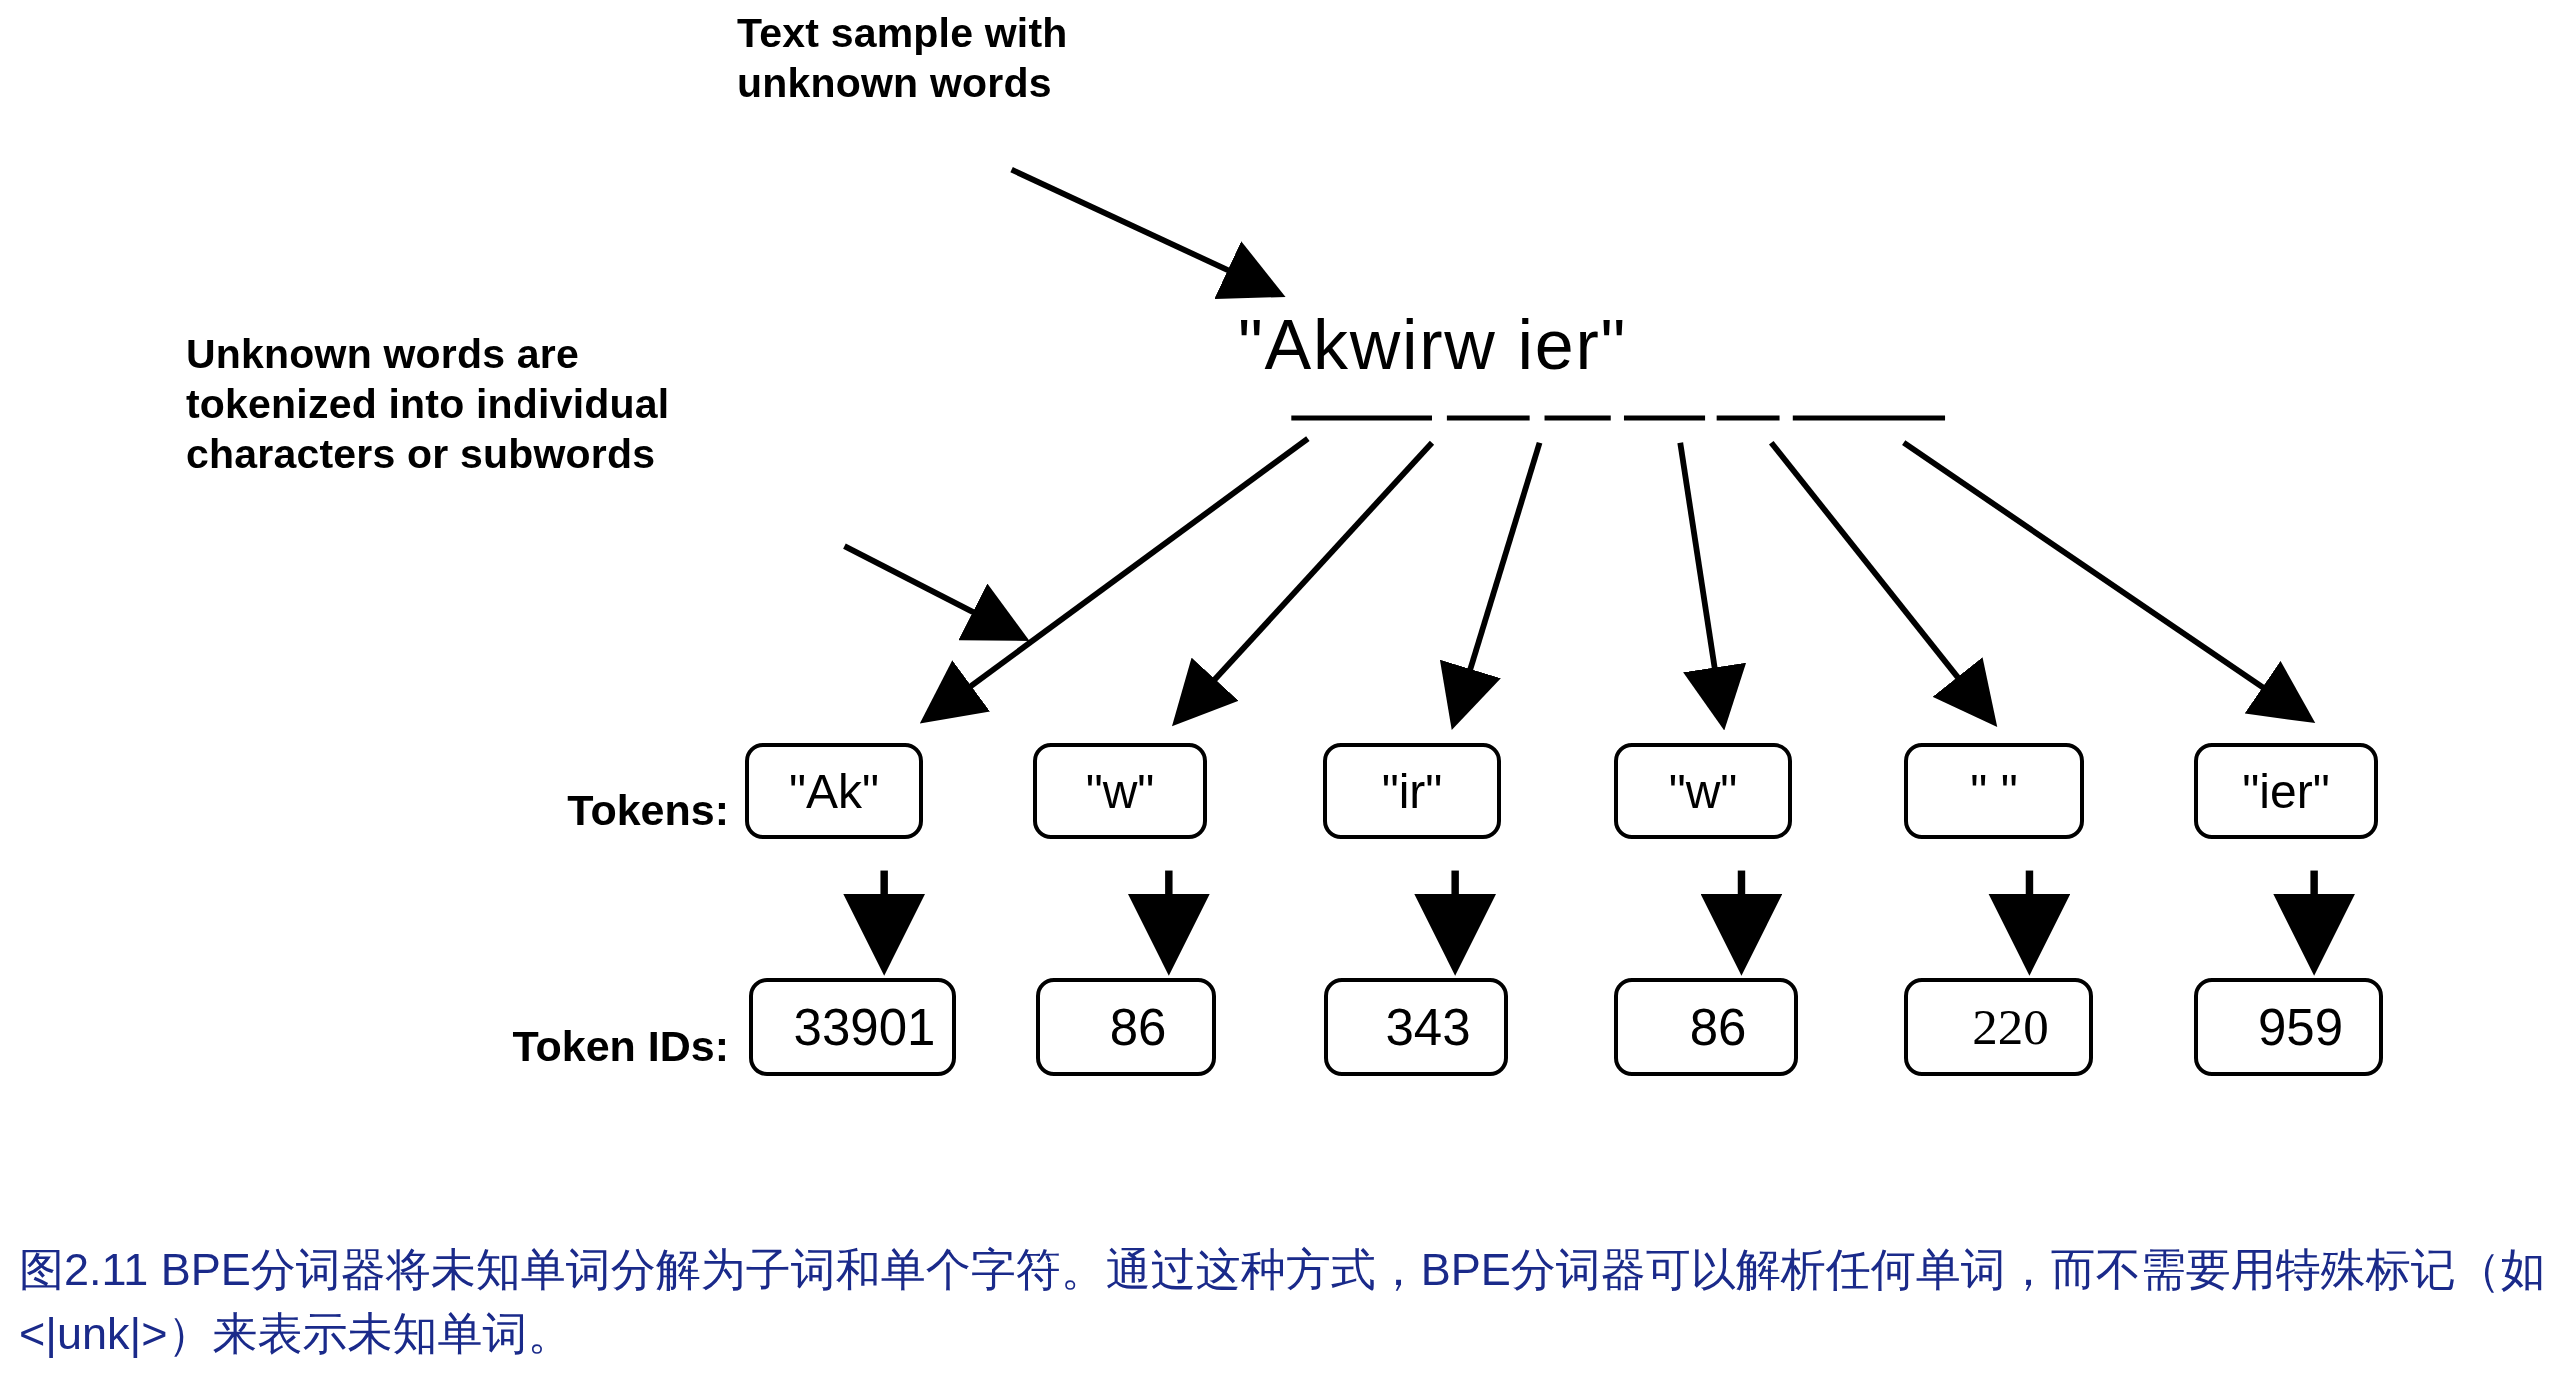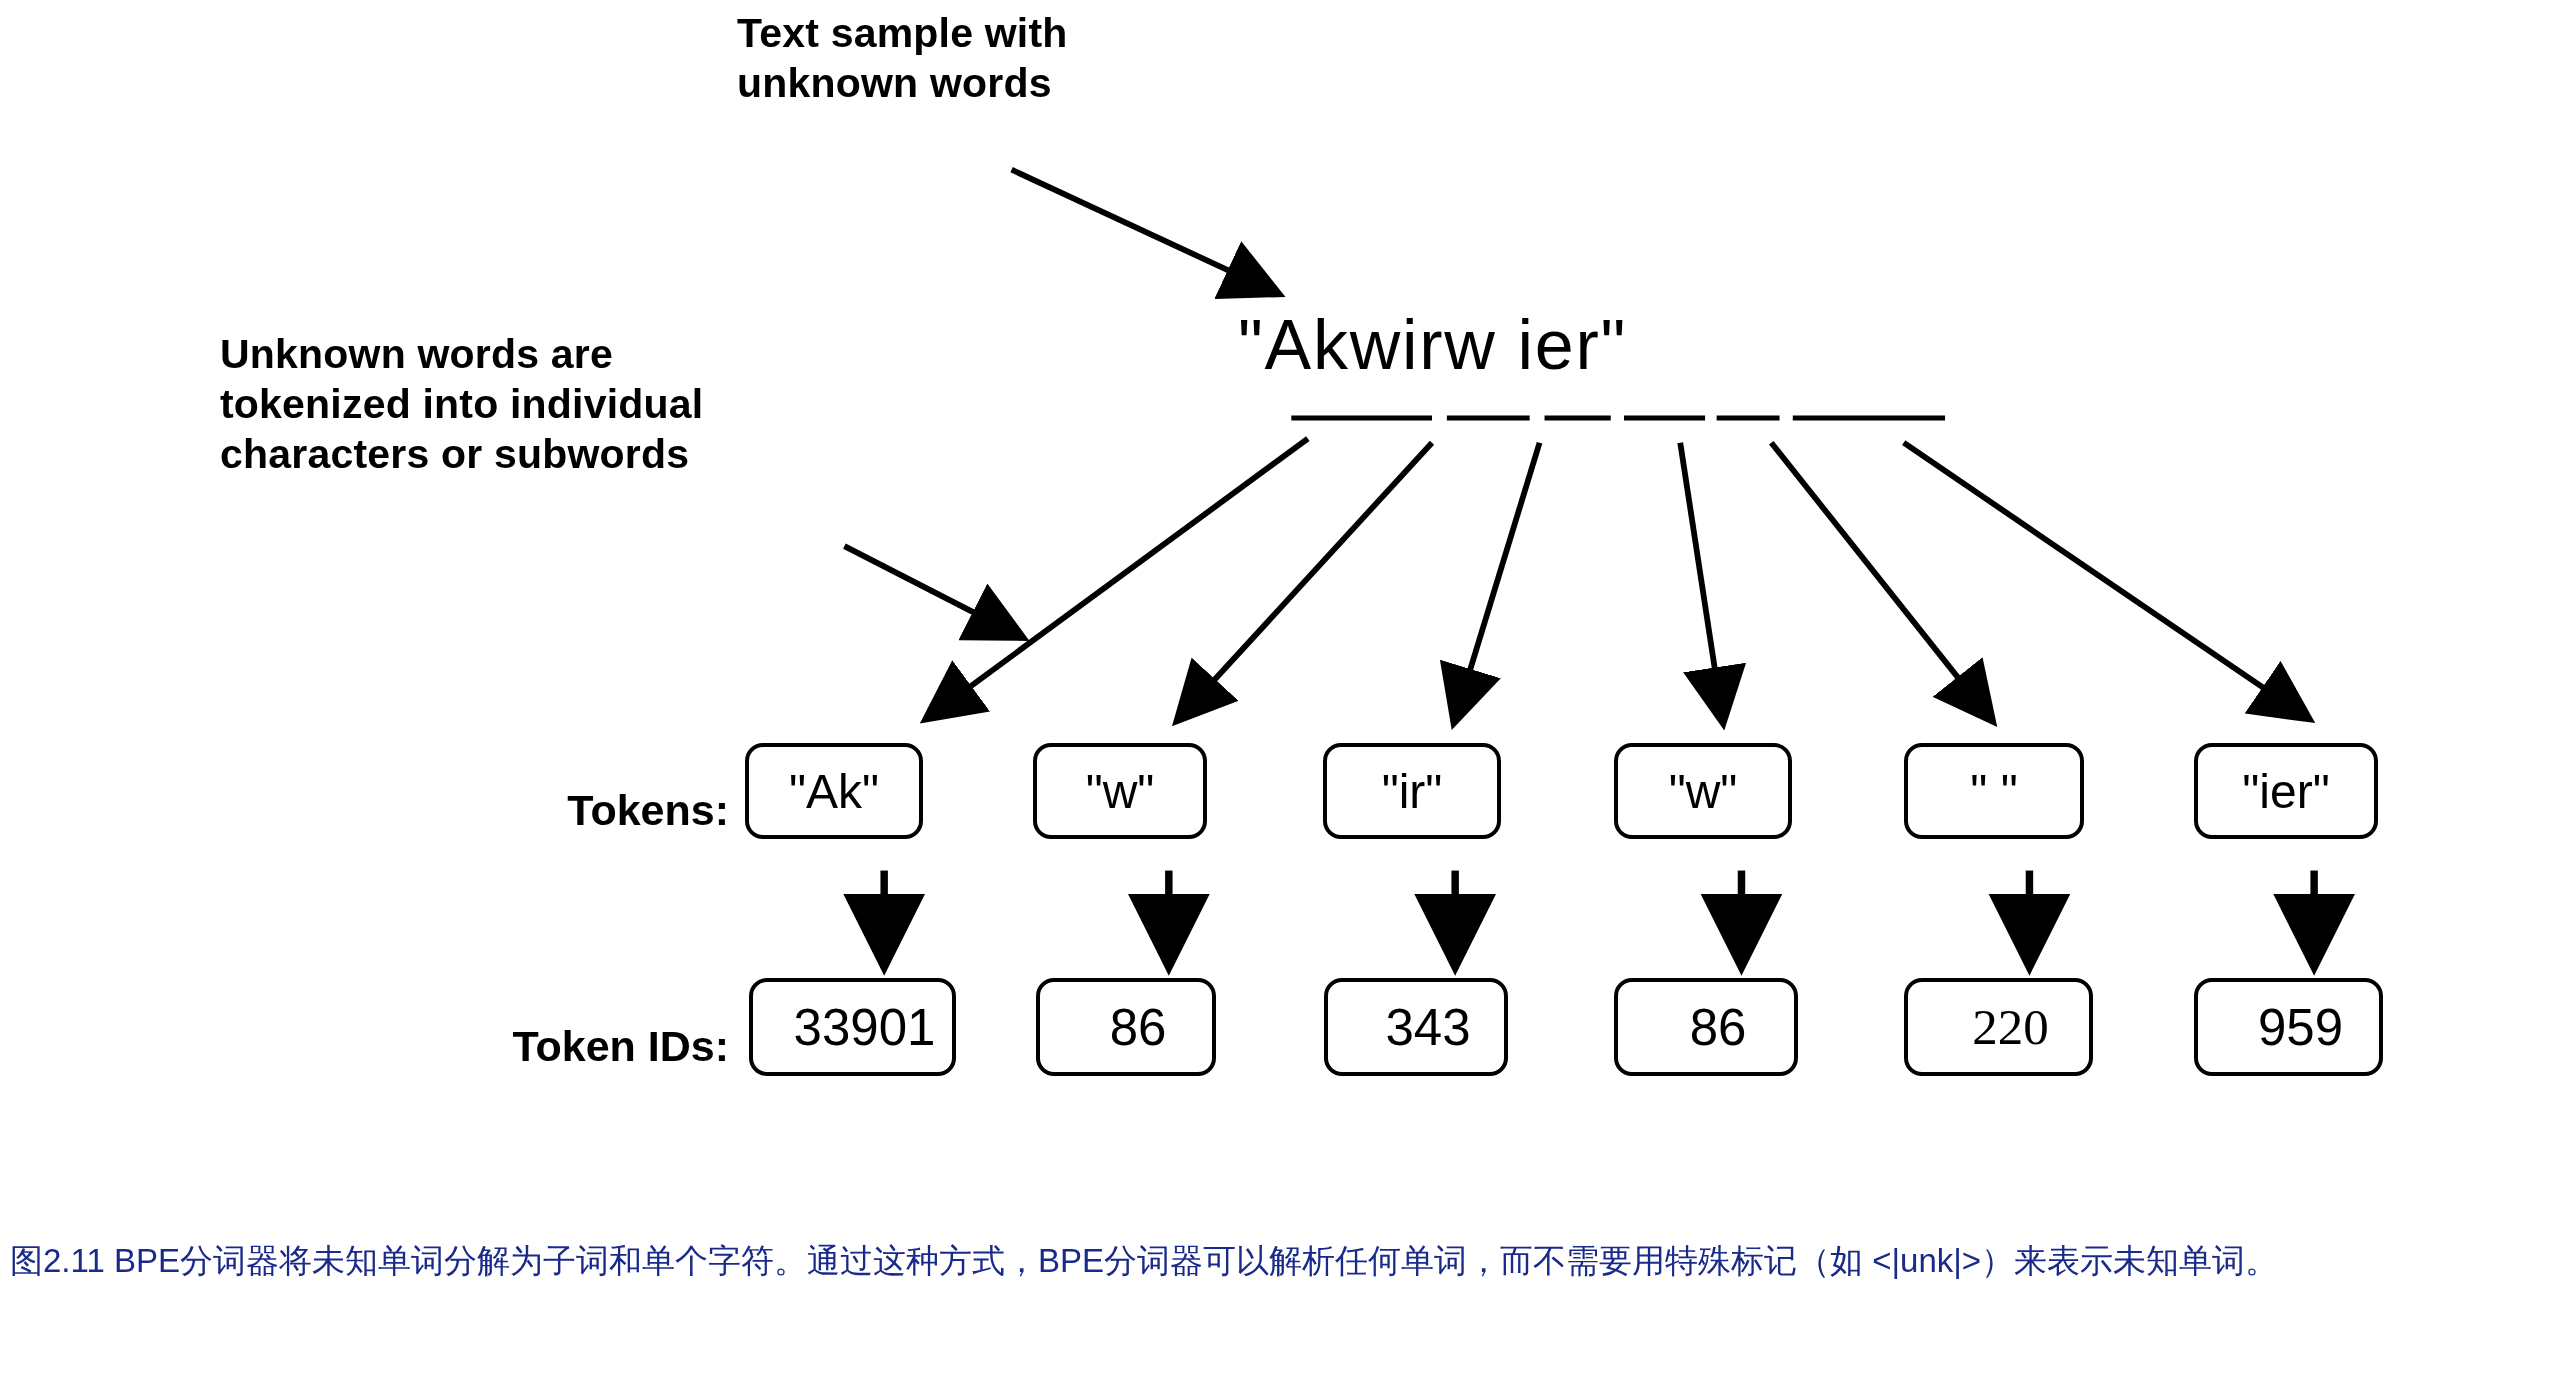--- a/index.html
+++ b/index.html
@@ -37,21 +37,20 @@
     font-size: 41px;
     letter-spacing: 0.2px;
   }
 
   #annot-unknown {
     left: 186px;
     top: 329px;
     width: 712px;
     font-size: 41px;
     letter-spacing: 0.2px;
-    margin-left: 34px;
   }
 
   #sample-text {
     position: absolute;
     left: 1238px;
     top: 305px;
     font-size: 70px;
     font-family: "Liberation Sans", sans-serif;
     color: #000;
     letter-spacing: 1.7px;
@@ -88,24 +87,24 @@
     font-size: 48px;
     color: #000;
     box-sizing: border-box;
     white-space: pre;
   }
   .token-box { top: 743px; height: 96px; }
   .id-box    { top: 978px; height: 98px; font-size: 51px; padding-left: 24px; }
 
   #caption {
     position: absolute;
-    left: 10px;
+    left: 19px;
     top: 1238px;
     width: 2533px;
-    font-size: 33px;
+    font-size: 45px;
     line-height: 1.42;
     color: #1a2a8a;
     font-family: "Liberation Sans", sans-serif;
   }
 
   svg.overlay {
     position: absolute;
     left: 0; top: 0;
     width: 2576px;
     height: 1377px;

